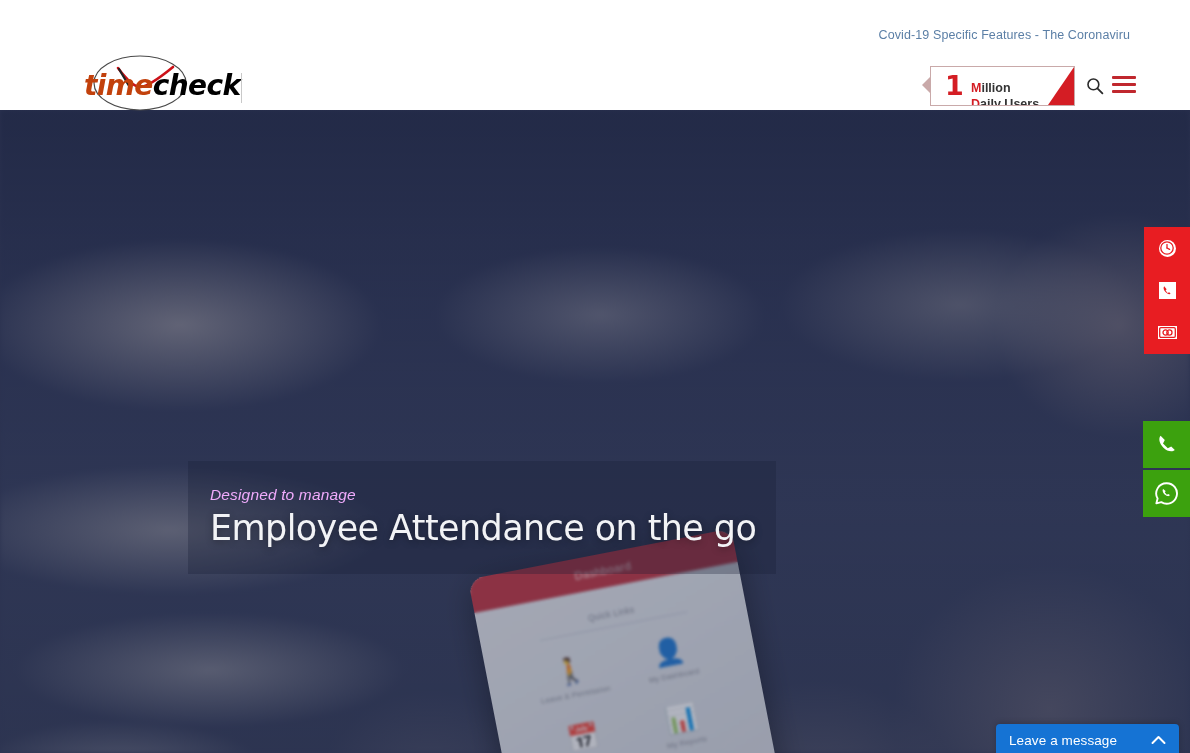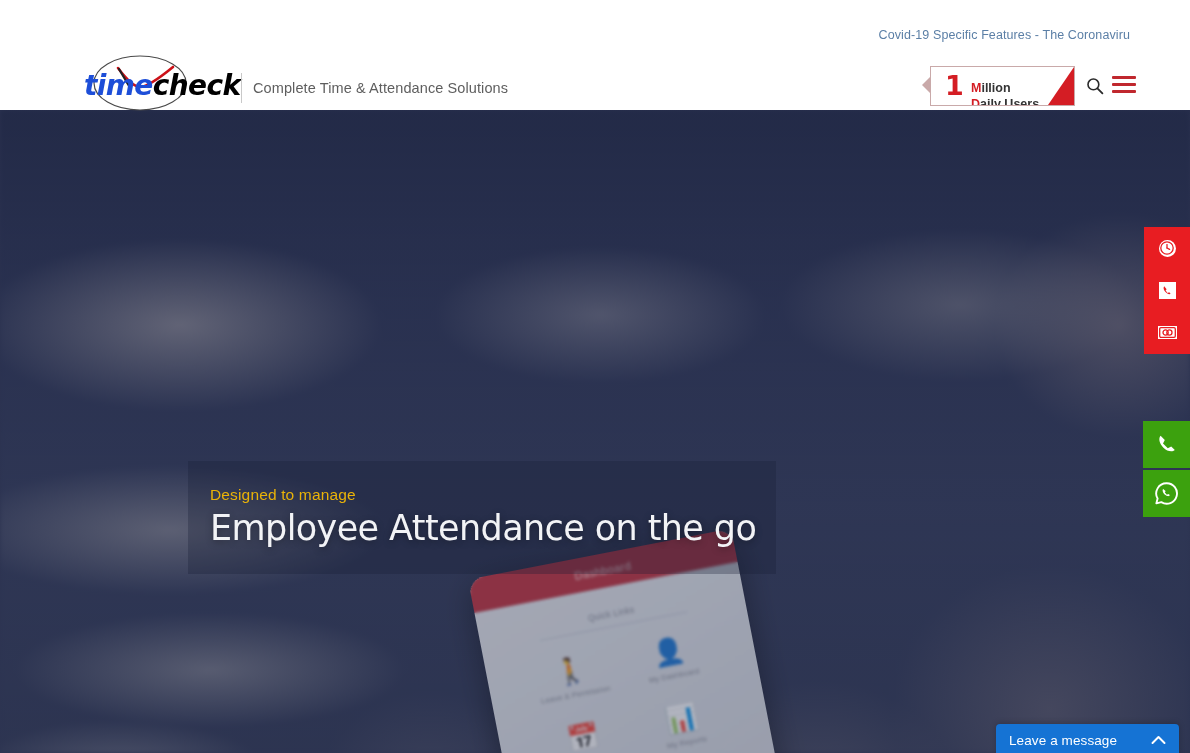--- a/index.html
+++ b/index.html
@@ -47,21 +47,21 @@
     position: absolute;
     left: 6px; top: 18px;
     font-family: "DejaVu Sans", sans-serif;
     font-size: 28px;
     font-weight: bold;
     font-style: italic;
     letter-spacing: -0.6px;
     line-height: 1;
     white-space: nowrap;
   }
-  .logo-time { color: #1d4ed8; }
+  .logo-time { color: #c2410c; }
   .logo-check { color: #000000; }
 
   .logo-divider {
     position: absolute;
     left: 241px; top: 57px;
     width: 1px; height: 30px;
     background: #c9c9c9;
   }
   .tagline {
     position: absolute;
@@ -222,23 +222,24 @@
     position: absolute;
     left: 188px; top: 351px;
     width: 588px; height: 113px;
     background: rgba(24,30,52,.30);
     z-index: 5;
   }
   .hero-kicker {
     position: absolute;
     left: 22px; top: 25px;
     font-size: 15.5px;
-    color: #eab308;
+    color: #f0abfc;
     letter-spacing: .15px;
     white-space: nowrap;
+    font-style: italic;
   }
   .hero-title {
     position: absolute;
     left: 22px; top: 47px;
     font-family: "DejaVu Sans", sans-serif;
     font-size: 35px;
     font-weight: normal;
     color: #f2f3f6;
     letter-spacing: -0.6px;
     white-space: nowrap;
@@ -314,21 +315,20 @@
     <div class="logo-wrap">
       <svg class="logo-arc" viewBox="0 0 150 58">
         <ellipse cx="62" cy="29" rx="46" ry="27" fill="none" stroke="#4a4a4a" stroke-width="1.2"></ellipse>
         <path d="M 40 14 C 52 30, 58 33, 62 33 C 70 33, 84 22, 95 13" fill="none" stroke="#cc1118" stroke-width="2.6" stroke-linecap="round"></path>
         <line x1="41" y1="15" x2="51" y2="32" stroke="#222" stroke-width="2.2" stroke-linecap="round"></line>
       </svg>
       <div class="logo-text"><span class="logo-time">time</span><span class="logo-check">check</span></div>
     </div>
 
     <div class="logo-divider"></div>
-    <div class="tagline">Complete Time &amp; Attendance Solutions</div>
 
     <div class="badge-tail"></div>
     <div class="badge">
       <div class="badge-num">1</div>
       <div class="badge-text">
         <span class="hl">M</span><span>illion</span><br>
         <span class="hl">D</span><span>aily Users</span>
       </div>
       <div class="badge-tri"></div>
     </div>

